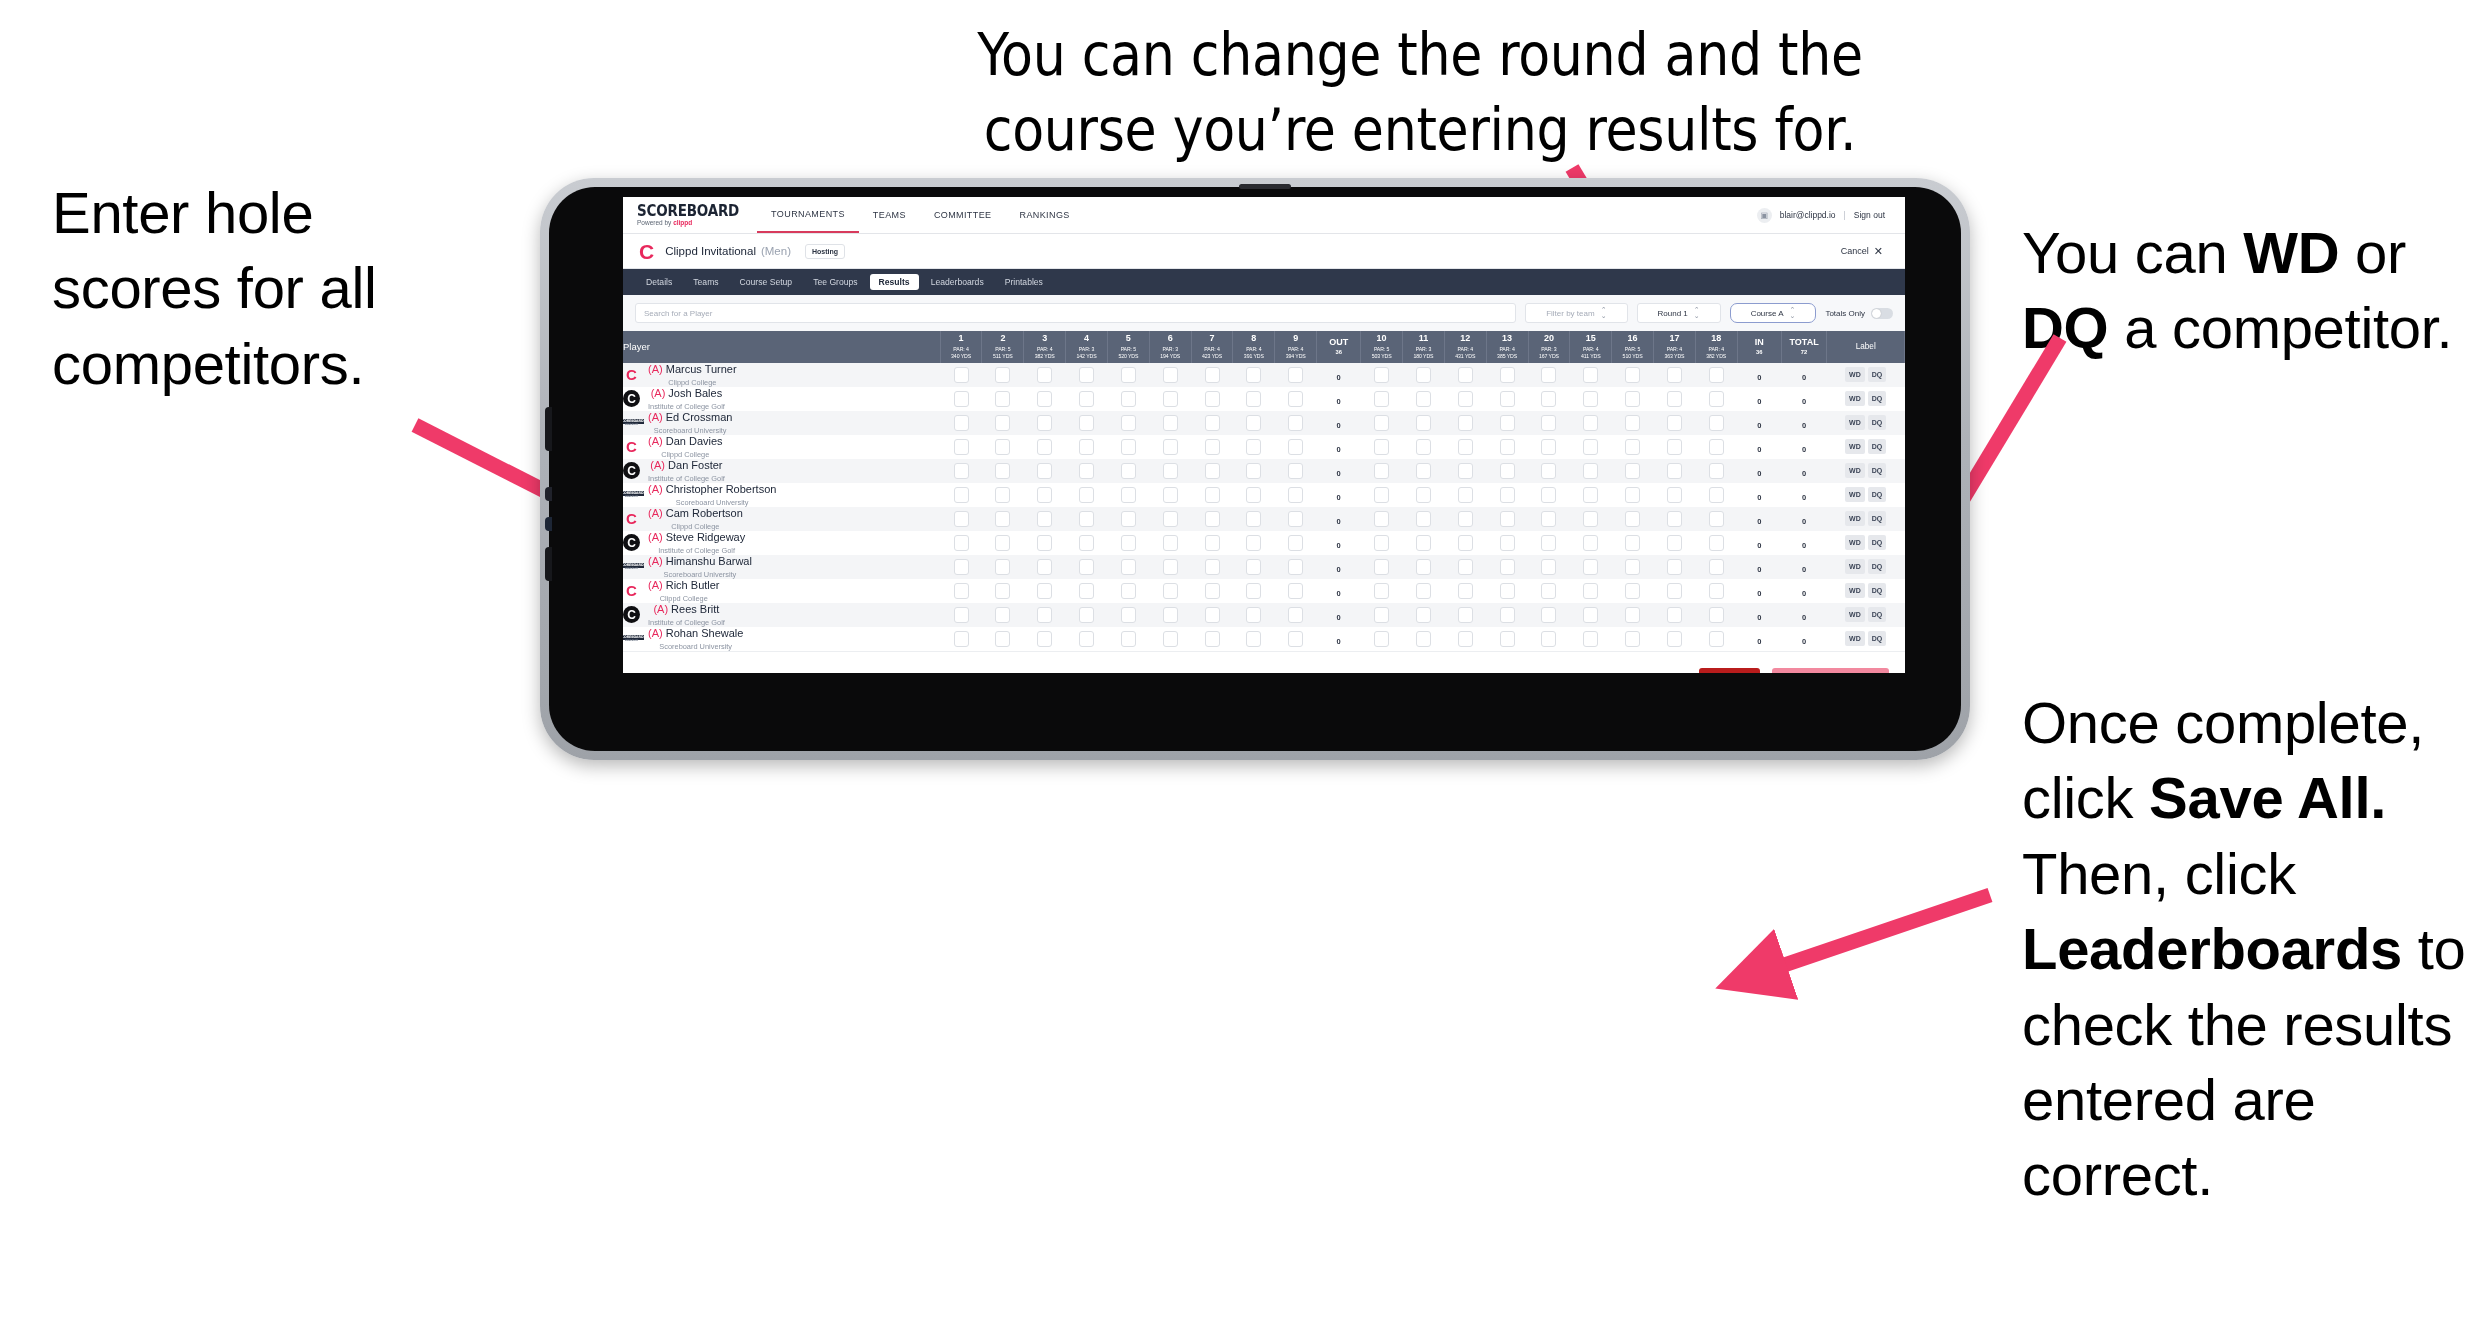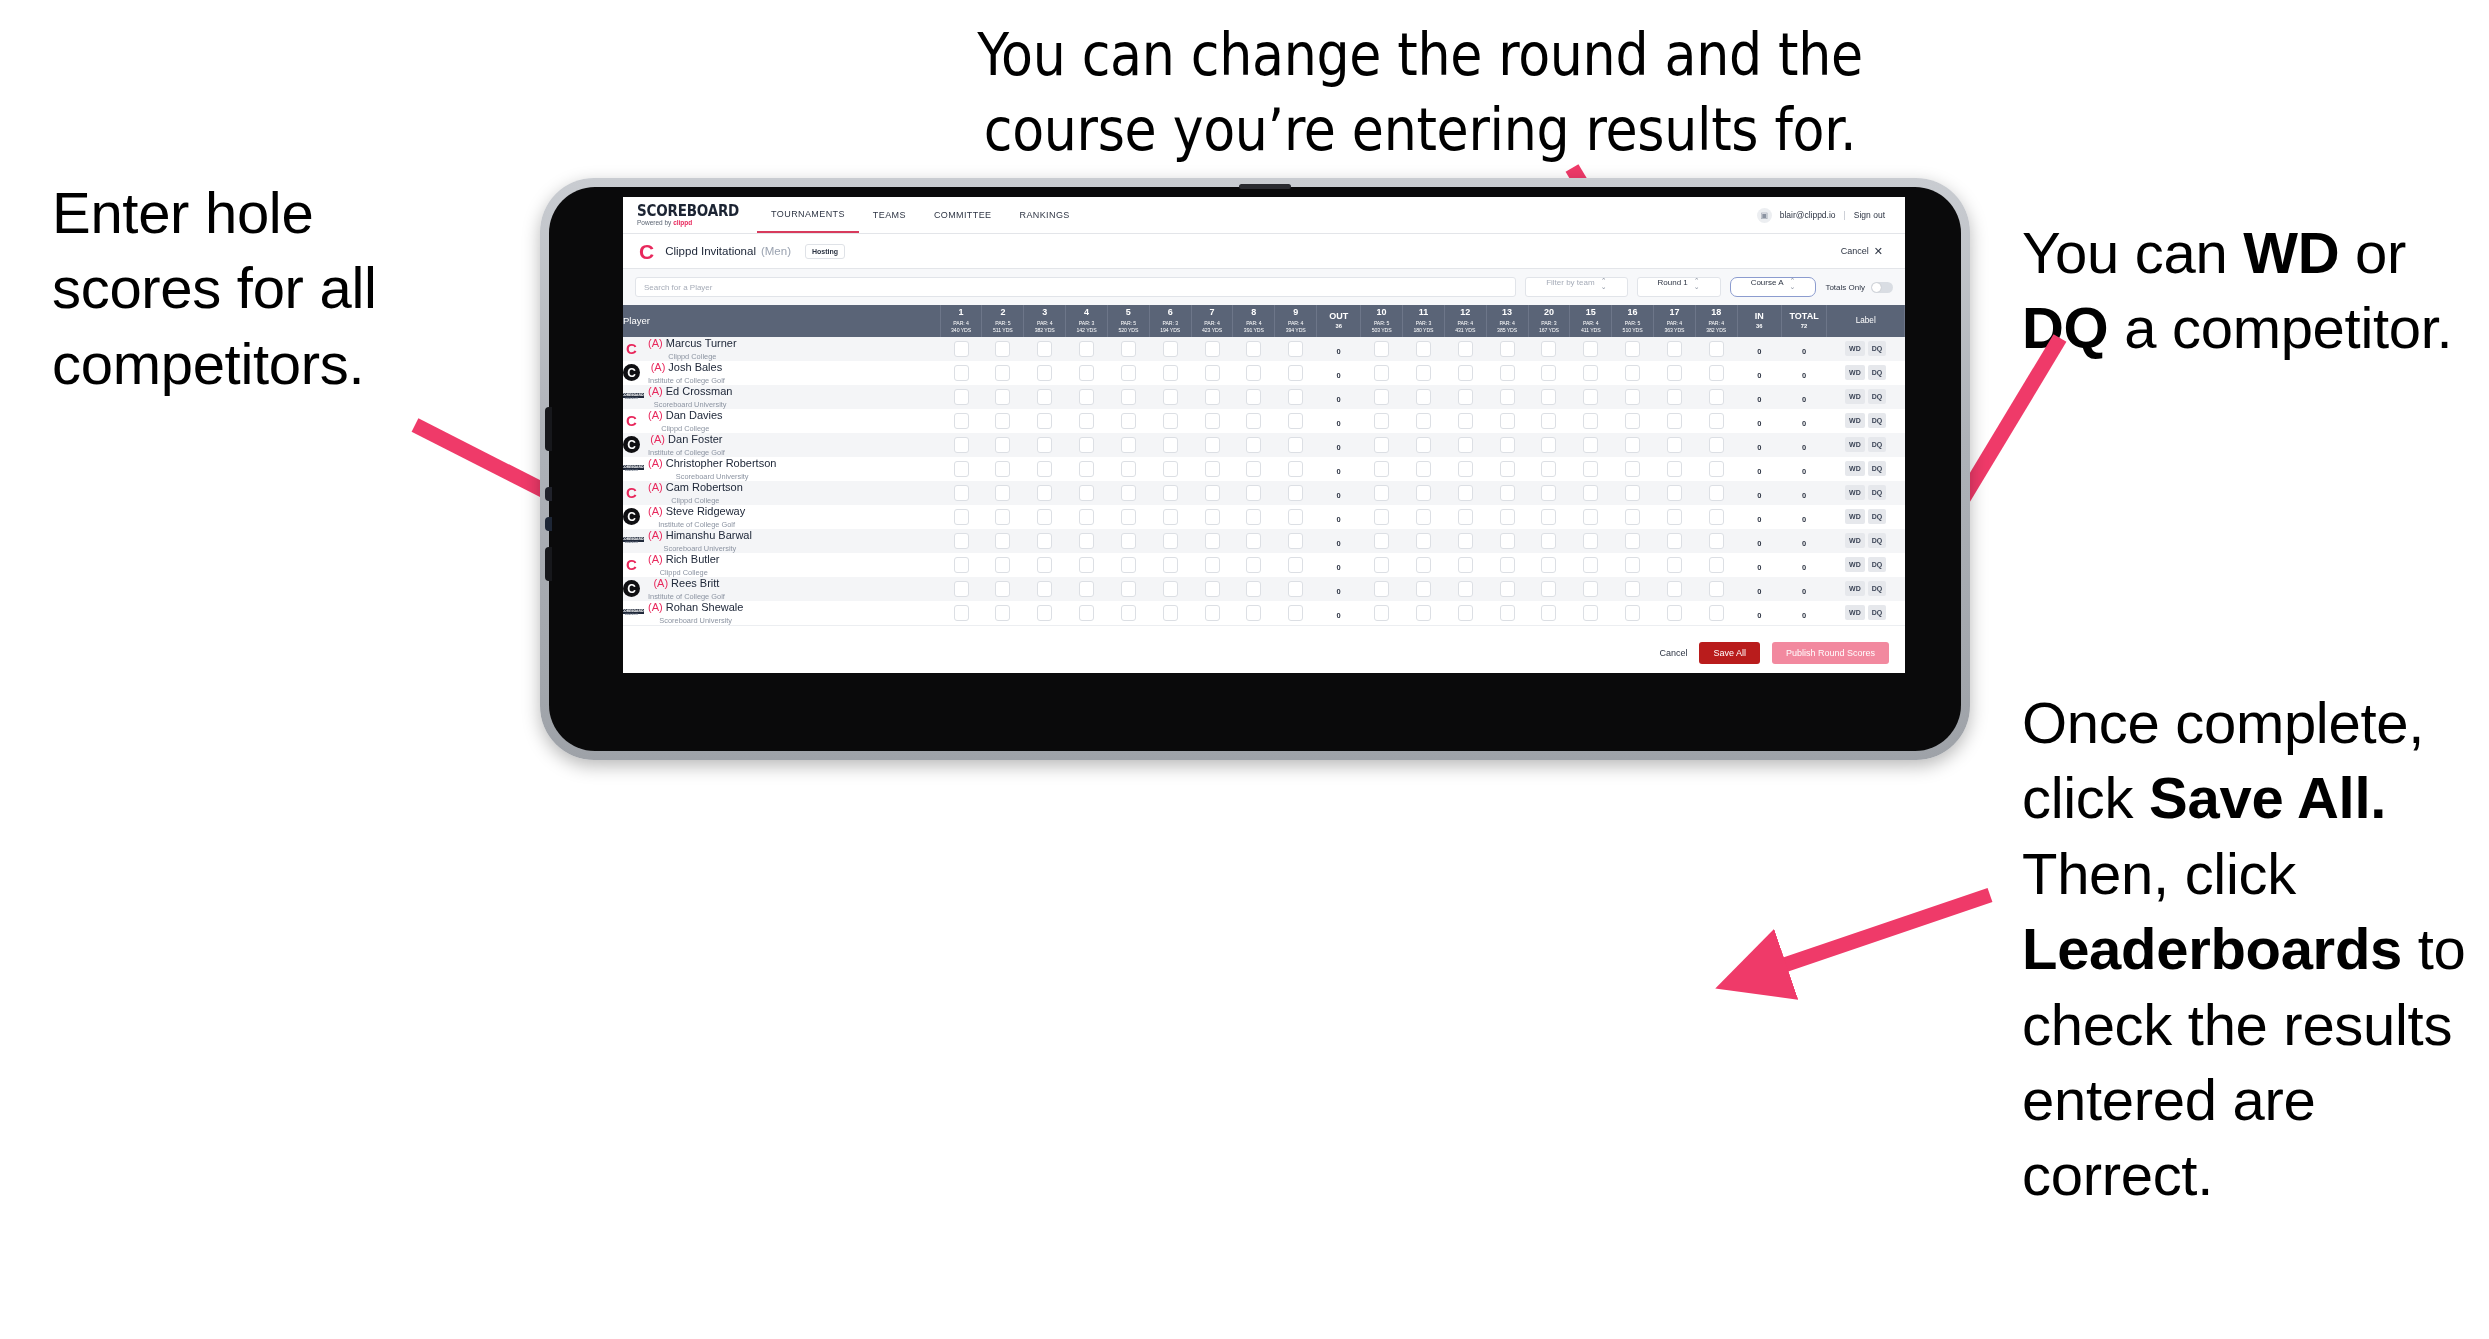--- a/index.html
+++ b/index.html
@@ -211,21 +211,21 @@
     box-sizing: border-box;
   }
   .sel {
     height: 20px;
     min-width: 66px;
     background: #fff;
     border: 1px solid #e1e4e9;
     border-radius: 3px;
     font-size: 8px;
     color: #2e3544;
-    display: flex; align-items: flex-start; justify-content: space-between;
+    display: flex; align-items: center; justify-content: space-between;
     padding: 0 20px;
     box-sizing: border-box;
     gap: 6px;
   }
   .sel.placeholder { color: #a6acb8; }
   .sel.focused { border-color: #8c9ccf; border-radius: 7px; }
   .caret { font-size: 7px; color: #8b93a1; line-height: 0.9; }
   .caret::before { content: "\2303"; display:block; }
   .caret::after { content: "\2304"; display:block; }
   .toggle-wrap { display: flex; align-items: center; gap: 6px; }
@@ -425,20 +425,29 @@
         <div class="c-mark">C</div>
         <div class="t-name">Clippd Invitational</div>
         <div class="t-gender">(Men)</div>
         <div class="hosting-chip">Hosting</div>
         <div class="cancel-top">
           <span>Cancel</span>
           <span class="cancel-x">✕</span>
         </div>
       </div>
 
+      <div class="tabstrip">
+        <div class="tab">Details</div>
+        <div class="tab">Teams</div>
+        <div class="tab">Course Setup</div>
+        <div class="tab">Tee Groups</div>
+        <div class="tab active">Results</div>
+        <div class="tab">Leaderboards</div>
+        <div class="tab">Printables</div>
+      </div>
 
       <div class="filterbar">
         <div class="search-input">Search for a Player</div>
         <div class="sel placeholder">
           <span>Filter by team</span>
           <span class="caret"></span>
         </div>
         <div class="sel">
           <span>Round 1</span>
           <span class="caret"></span>

